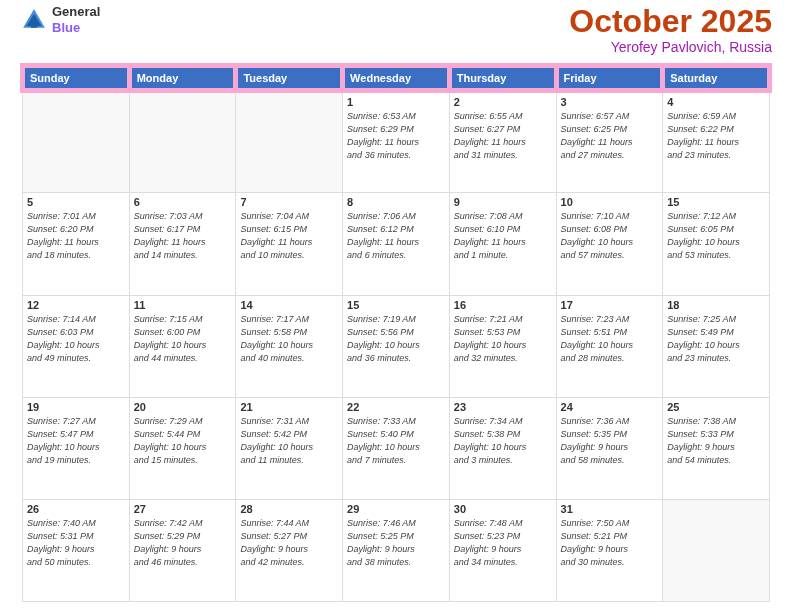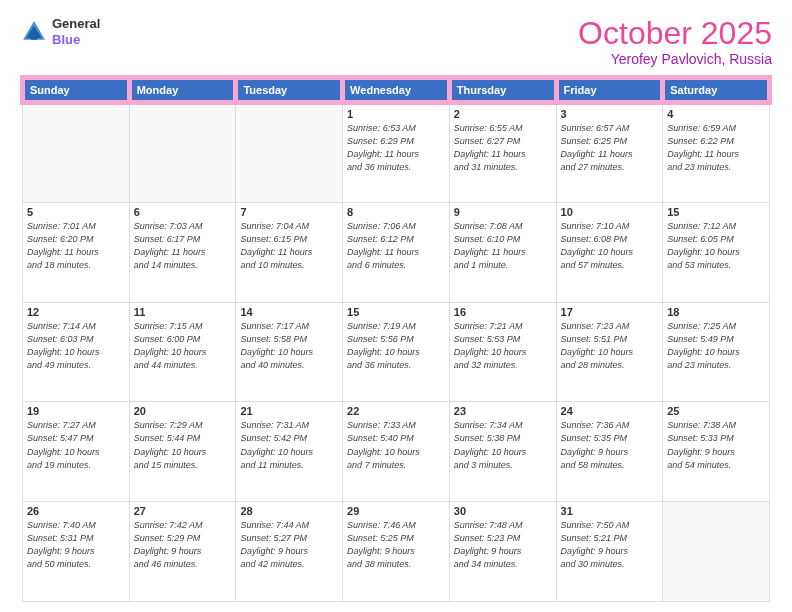--- a/index.html
+++ b/index.html
@@ -6,21 +6,21 @@
     body {
       font-family: Arial, sans-serif;
       background: #fff;
       width: 792px;
       height: 612px;
       overflow: hidden;
     }
     .page {
       width: 792px;
       height: 612px;
-      padding: 16px 20px 10px 20px;
+      padding: 4px 20px 10px 20px;
       display: flex;
       flex-direction: column;
     }
     .header {
       display: flex;
       justify-content: space-between;
       align-items: flex-start;
       margin-bottom: 8px;
     }
     .logo {
@@ -39,22 +39,22 @@
     }
     .logo-icon {
       width: 28px;
       height: 28px;
     }
     .title-block {
       text-align: right;
     }
     .main-title {
       font-size: 32px;
-      font-weight: normal;
-      color: #ec4899;
+      font-weight: bold;
+      color: #c2410c;
       line-height: 1.1;
     }
     .subtitle {
       font-size: 14px;
       color: #a21caf;
     }
     .calendar {
       flex: 1;
       border: 1px solid #ccc;
       border-collapse: collapse;

